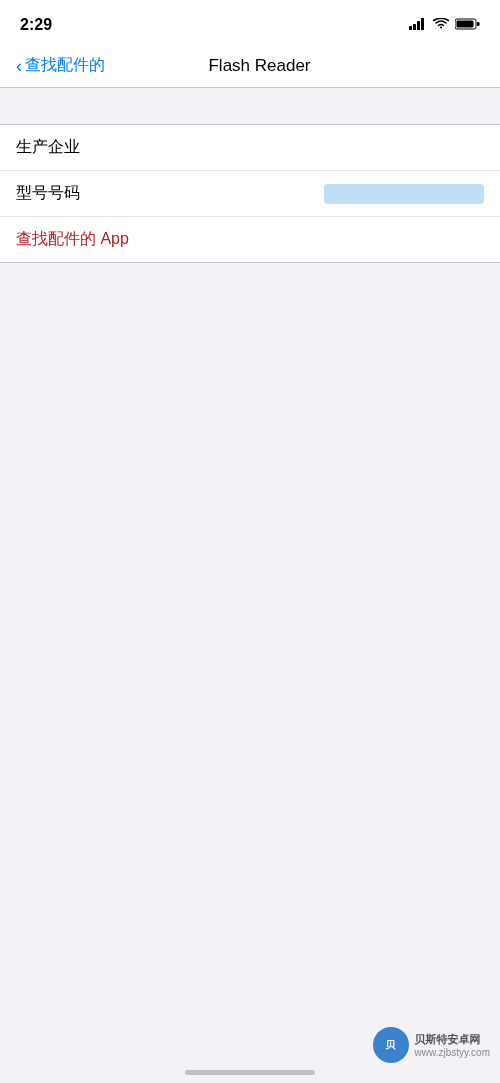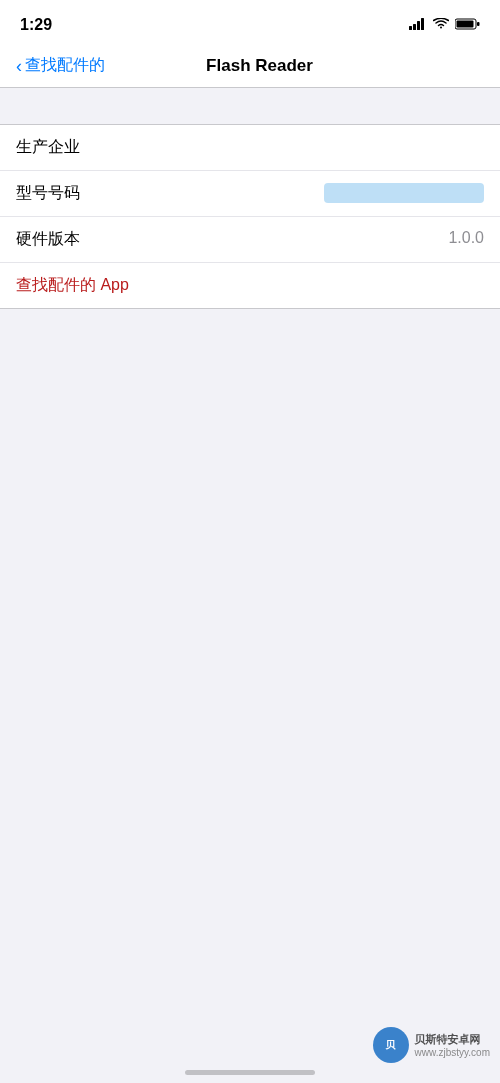--- a/index.html
+++ b/index.html
@@ -54,39 +54,39 @@
       cursor: pointer;
       gap: 3px;
     }
     .nav-back-chevron {
       font-size: 18px;
       line-height: 1;
       color: #007aff;
     }
     .nav-title {
       font-size: 17px;
-      font-weight: 700;
+      font-weight: 400;
       color: #000;
       margin-left: 19px;
     }
 
     
     .content {
       margin-top: 36px;
     }
 
     .settings-group {
       background: #fff;
       border-top: 1px solid #c8c8cc;
       border-bottom: 1px solid #c8c8cc;
     }
 
     .settings-row {
       display: flex;
-      align-items: flex-start;
+      align-items: flex-end;
       justify-content: space-between;
       padding: 12px 16px;
       border-bottom: 1px solid #e5e5ea;
       min-height: 44px;
     }
 
     .settings-row:last-child {
       border-bottom: none;
     }
 
@@ -165,21 +165,21 @@
       justify-content: center;
       color: #fff;
       font-size: 10px;
       font-weight: bold;
     }
   </style>
 </head>
 <body>
 
 <div class="status-bar">
-  <span class="status-time">1:29</span>
+  <span class="status-time">2:29</span>
   <div class="status-icons">
 
     <span>
       <svg width="18" height="12" viewBox="0 0 18 12">
         <rect x="0" y="8" width="3" height="4" rx="0.5" fill="#000"></rect>
         <rect x="4" y="6" width="3" height="6" rx="0.5" fill="#000"></rect>
         <rect x="8" y="3" width="3" height="9" rx="0.5" fill="#000"></rect>
         <rect x="12" y="0" width="3" height="12" rx="0.5" fill="#000"></rect>
       </svg>
     </span>
@@ -218,24 +218,20 @@
       <span class="row-label">生产企业</span>
     </div>
 
     <div class="settings-row">
       <span class="row-label">型号号码</span>
       <span class="row-value-blurred"></span>
     </div>
 
 
 
-    <div class="settings-row">
-      <span class="row-label">硬件版本</span>
-      <span class="row-value">1.0.0</span>
-    </div>
 
     <div class="link-row">
       <span class="link-text">查找配件的 App</span>
     </div>
 
   </div>
 </div>
 
 <div class="bottom-area"></div>
 

